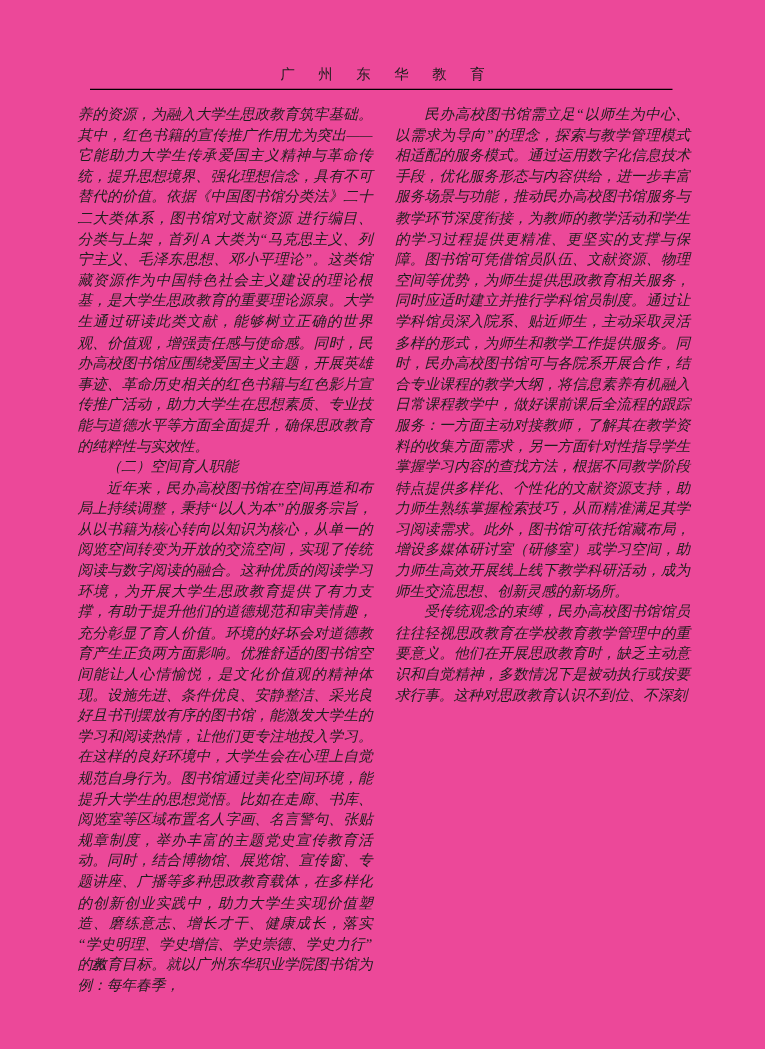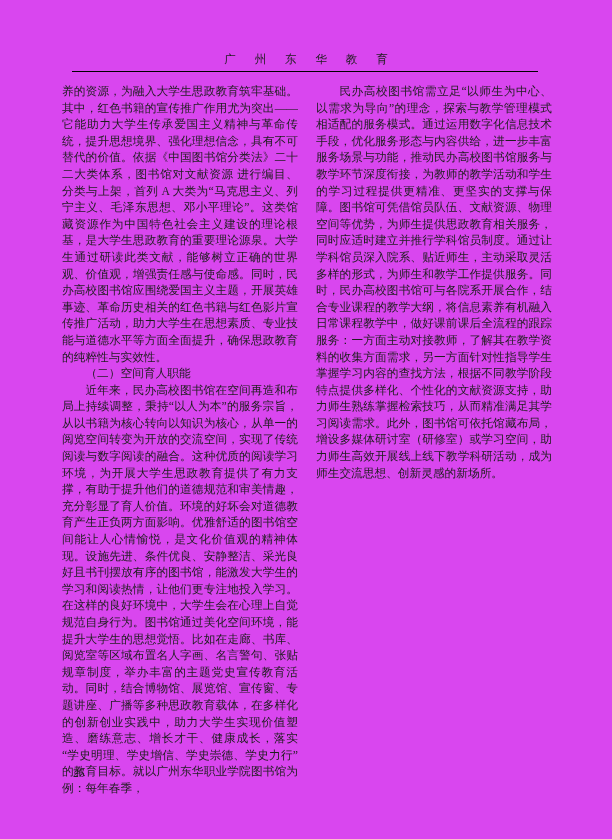--- a/index.html
+++ b/index.html
@@ -6,21 +6,21 @@
   body {
     width: 612px; height: 839px;
     background: #ffffff;
     font-family: "Liberation Serif", "DejaVu Serif", serif;
     color: #1e1e1e;
     -webkit-font-smoothing: antialiased;
   }
   .page {
     position: relative;
     width: 612px; height: 839px;
-    background: #d946ef;
+    background: #ec4899;
     overflow: hidden;
   }
   .running-head {
     position: absolute;
     top: 52px; left: 0; right: 0;
     text-align: center;
     font-size: 11.5px;
     letter-spacing: 8px;
     text-indent: 8px; 
     color: #1e1e1e;
@@ -39,21 +39,21 @@
     gap: 18px;
   }
   .col {
     width: 236px;
     font-size: 11.7px;
     line-height: 16.6px;
     text-align: justify;
     text-justify: inter-character;
     word-break: break-all;
   }
-  .col p { margin: 0; text-indent: 2em; }
+  .col p { margin: 0; text-indent: 2em; font-style: italic; }
   .col p.continued { text-indent: 0; }
   .sub-heading {
     text-indent: 2em;
   }
   .section-heading {
     font-family: "Liberation Sans", "DejaVu Sans", sans-serif;
     font-weight: bold;
     font-size: 11.7px;
     margin-top: 15px !important;
     margin-bottom: 3px !important;
@@ -78,19 +78,20 @@
   <div class="columns">
 
     <div class="col">
       <p class="continued">养的资源，为融入大学生思政教育筑牢基础。其中，红色书籍的宣传推广作用尤为突出——它能助力大学生传承爱国主义精神与革命传统，提升思想境界、强化理想信念，具有不可替代的价值。依据《中国图书馆分类法》二十二大类体系，图书馆对文献资源 进行编目、分类与上架，首列 A 大类为“马克思主义、列宁主义、毛泽东思想、邓小平理论”。这类馆藏资源作为中国特色社会主义建设的理论根基，是大学生思政教育的重要理论源泉。大学生通过研读此类文献，能够树立正确的世界观、价值观，增强责任感与使命感。同时，民办高校图书馆应围绕爱国主义主题，开展英雄事迹、革命历史相关的红色书籍与红色影片宣传推广活动，助力大学生在思想素质、专业技能与道德水平等方面全面提升，确保思政教育的纯粹性与实效性。</p>
       <p class="sub-heading">（二）空间育人职能</p>
       <p>近年来，民办高校图书馆在空间再造和布局上持续调整，秉持“以人为本”的服务宗旨，从以书籍为核心转向以知识为核心，从单一的阅览空间转变为开放的交流空间，实现了传统阅读与数字阅读的融合。这种优质的阅读学习环境，为开展大学生思政教育提供了有力支撑，有助于提升他们的道德规范和审美情趣，充分彰显了育人价值。环境的好坏会对道德教育产生正负两方面影响。优雅舒适的图书馆空间能让人心情愉悦，是文化价值观的精神体现。设施先进、条件优良、安静整洁、采光良好且书刊摆放有序的图书馆，能激发大学生的学习和阅读热情，让他们更专注地投入学习。在这样的良好环境中，大学生会在心理上自觉规范自身行为。图书馆通过美化空间环境，能提升大学生的思想觉悟。比如在走廊、书库、阅览室等区域布置名人字画、名言警句、张贴规章制度，举办丰富的主题党史宣传教育活动。同时，结合博物馆、展览馆、宣传窗、专题讲座、广播等多种思政教育载体，在多样化的创新创业实践中，助力大学生实现价值塑造、磨练意志、增长才干、健康成长，落实“学史明理、学史增信、学史崇德、学史力行”的教育目标。就以广州东华职业学院图书馆为例：每年春季，</p>
     </div>
 
     <div class="col">
       <p>民办高校图书馆需立足“以师生为中心、以需求为导向”的理念，探索与教学管理模式相适配的服务模式。通过运用数字化信息技术手段，优化服务形态与内容供给，进一步丰富服务场景与功能，推动民办高校图书馆服务与教学环节深度衔接，为教师的教学活动和学生的学习过程提供更精准、更坚实的支撑与保障。图书馆可凭借馆员队伍、文献资源、物理空间等优势，为师生提供思政教育相关服务，同时应适时建立并推行学科馆员制度。通过让学科馆员深入院系、贴近师生，主动采取灵活多样的形式，为师生和教学工作提供服务。同时，民办高校图书馆可与各院系开展合作，结合专业课程的教学大纲，将信息素养有机融入日常课程教学中，做好课前课后全流程的跟踪服务：一方面主动对接教师，了解其在教学资料的收集方面需求，另一方面针对性指导学生掌握学习内容的查找方法，根据不同教学阶段特点提供多样化、个性化的文献资源支持，助力师生熟练掌握检索技巧，从而精准满足其学习阅读需求。此外，图书馆可依托馆藏布局，增设多媒体研讨室（研修室）或学习空间，助力师生高效开展线上线下教学科研活动，成为师生交流思想、创新灵感的新场所。</p>
+      <p>受传统观念的束缚，民办高校图书馆馆员往往轻视思政教育在学校教育教学管理中的重要意义。他们在开展思政教育时，缺乏主动意识和自觉精神，多数情况下是被动执行或按要求行事。这种对思政教育认识不到位、不深刻</p>
     </div>
 
   </div>
 
   <div class="page-number">26</div>
 
 </div>
 
 </body></html>

